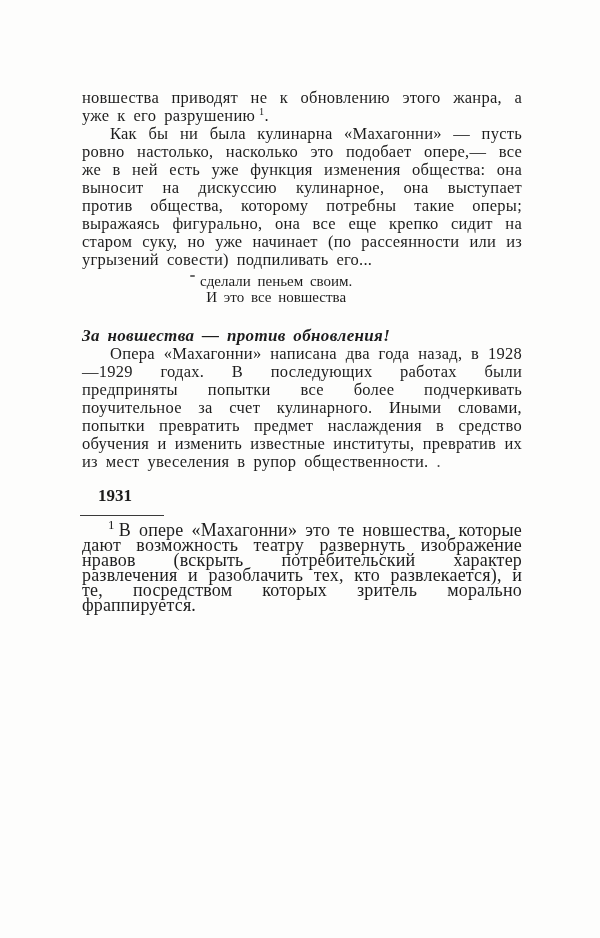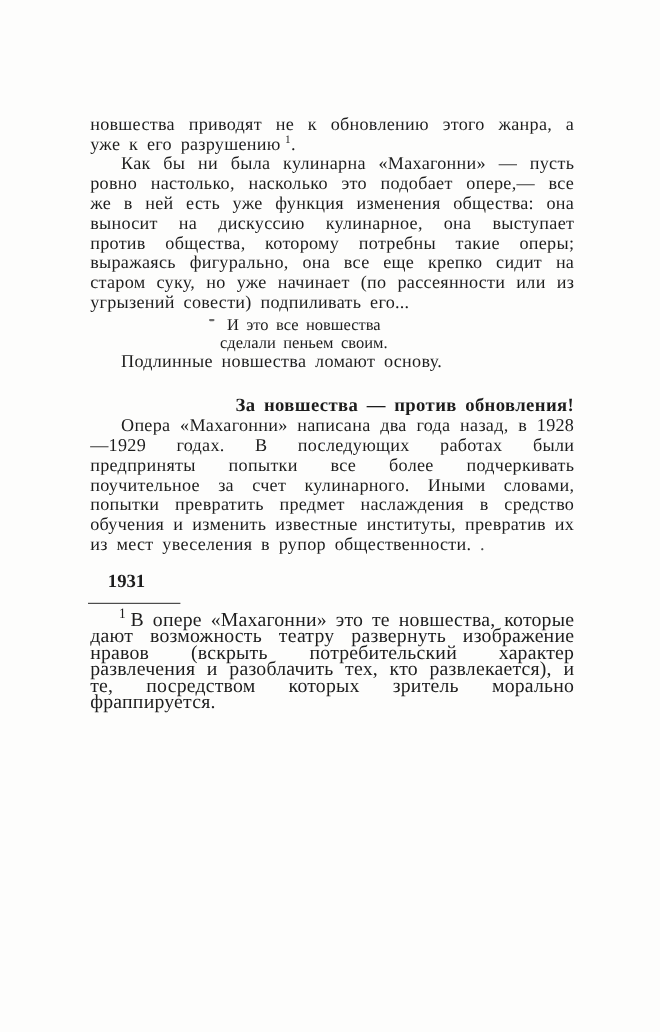--- a/index.html
+++ b/index.html
@@ -16,21 +16,21 @@
     position: relative;
     width: 600px;
     height: 938px;
     background: #fdfdfc;
     color: #1d1d1d;
     font-family: "Liberation Serif", "DejaVu Serif", serif;
   }
   .text-column {
     position: absolute;
     left: 82px;
-    top: 104px;
+    top: 89px;
     width: 440px;
   }
   p.body-text {
     margin: 0;
     font-size: 16.5px;
     line-height: 18px;
     text-align: justify;
     word-spacing: 0.22em;
     letter-spacing: 0.015em;
   }
@@ -52,23 +52,24 @@
     word-spacing: 0.2em;
   }
   .aphorism {
     margin-top: 10px;
   }
   h3.section-heading {
     margin: 22px 0 0 0;
     font-size: 17px;
     line-height: 18px;
     font-weight: bold;
-    text-align: right;
+    text-align: left;
     word-spacing: 0.18em;
     letter-spacing: 0.02em;
+    font-style: italic;
   }
   .history-par {
     margin-top: 14px;
   }
   .date-line {
     margin: 16px 0 0 16px;
     font-size: 17px;
     line-height: 18px;
     font-weight: bold;
   }
@@ -111,25 +112,24 @@
 <body>
 
 <div class="page">
   <div class="text-column">
 
     <p class="body-text"><span>новшества приводят не к обновлению этого жанра, а уже к его разрушению</span><sup class="fn-ref">1</sup><span>.</span></p>
 
     <p class="body-text indent">Как бы ни была кулинарна «Махагонни» — пусть ровно настолько, насколько это подобает опере,— все же в ней есть уже функция изменения общества: она выносит на дискуссию кулинарное, она выступает против общества, которому потребны такие оперы; выражаясь фигурально, она все еще крепко сидит на старом суку, но уже начинает (по рассеянности или из угрызений совести) подпиливать его...</p>
 
     <div class="verse">
+      <div>сделали пеньем своим.</div>
       <div>И это все новшества</div>
-      <div>сделали пеньем своим.</div>
     </div>
 
-    <p class="body-text indent aphorism">Подлинные новшества ломают основу.</p>
 
     <h3 class="section-heading">За новшества — против обновления!</h3>
 
     <p class="body-text indent history-par"><span>Опера «Махагонни» написана два года назад, в 1928—1929 годах. В последующих работах были предприняты попытки все более подчеркивать поучительное за счет кулинарного. Иными словами, попытки превратить предмет наслаждения в средство обучения и изменить известные институты, превратив их из мест увеселения в рупор общественности.</span> <span class="stray-period">.</span></p>
 
     <div class="date-line">1931</div>
 
     <hr class="footnote-divider">
 
     <p class="footnote"><sup class="fn-marker">1</sup><span>В опере «Махагонни» это те новшества, которые дают возможность театру развернуть изображение нравов (вскрыть потребительский характер развлечения и разоблачить тех, кто развлекается), и те, посредством которых зритель морально фраппируется.</span></p>

